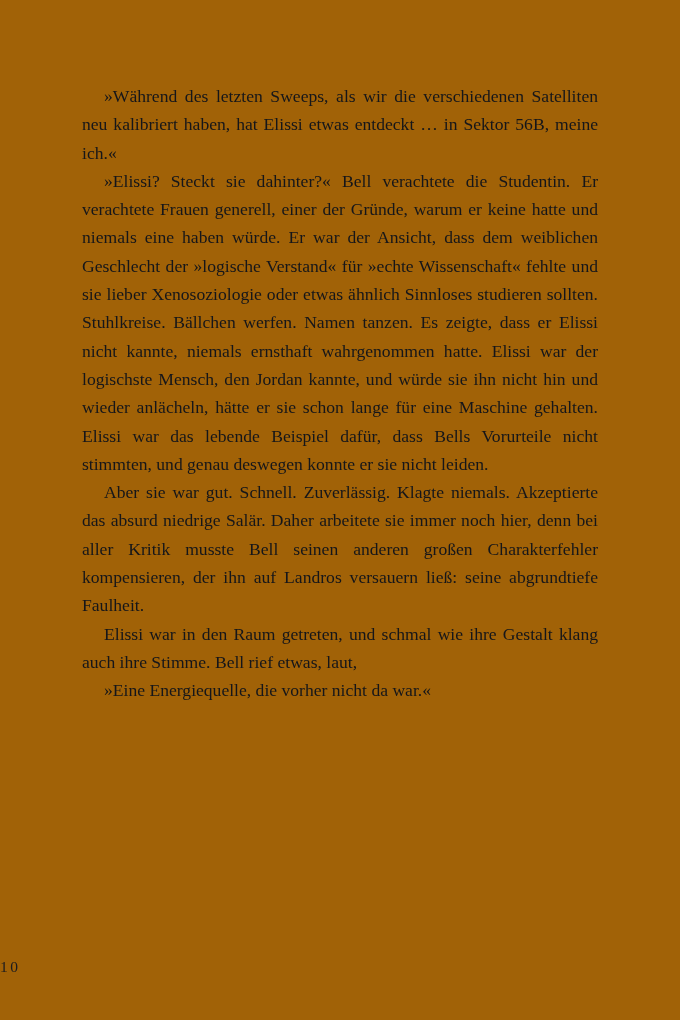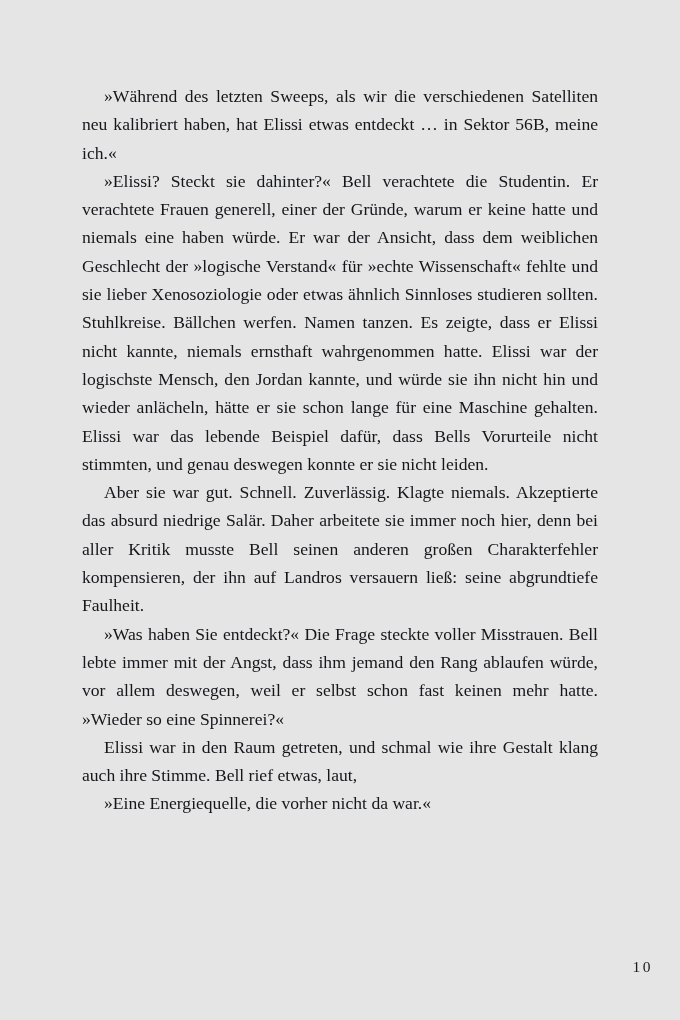--- a/index.html
+++ b/index.html
@@ -14,21 +14,21 @@
     font-family: "Liberation Serif", serif;
     color: #15161a;
     overflow: hidden;
   }
   .page {
     position: absolute;
     left: 0;
     top: 0;
     width: 680px;
     height: 1020px;
-    background: #e5e5e5;
+    background: #a16207;
   }
   .text-block {
     position: absolute;
     left: 82px;
     top: 82px;
     width: 516px;
   }
   .para {
     margin: 0;
     text-align: justify;
@@ -39,34 +39,32 @@
     hyphens: manual;
   }
   .para.first {
     text-indent: 22px;
   }
   .folio {
     position: absolute;
     left: 0;
     top: 958px;
     width: 632px;
-    text-align: right;
+    text-align: left;
     font-size: 15.5px;
     letter-spacing: 2.5px;
     color: #1a1b1f;
     font-family: "Liberation Serif", serif;
-    padding-left: 21px;
   }
 </style>
 </head>
 <body>
 
 <div class="page">
   <div class="text-block">
     <p class="para first">»Während des letzten Sweeps, als wir die verschiedenen Satelliten neu kalibriert haben, hat Elissi etwas entdeckt … in Sektor 56B, meine ich.«</p>
     <p class="para">»Elissi? Steckt sie dahinter?« Bell verachtete die Studentin. Er verachtete Frauen generell, einer der Gründe, warum er keine hatte und niemals eine haben würde. Er war der Ansicht, dass dem weiblichen Geschlecht der »logische Verstand« für »echte Wissenschaft« fehlte und sie lieber Xenosoziologie oder etwas ähnlich Sinnloses studieren sollten. Stuhlkreise. Bällchen werfen. Namen tanzen. Es zeigte, dass er Elissi nicht kannte, niemals ernsthaft wahrgenommen hatte. Elissi war der logischste Mensch, den Jordan kannte, und würde sie ihn nicht hin und wieder anlächeln, hätte er sie schon lange für eine Maschine gehalten. Elissi war das lebende Beispiel dafür, dass Bells Vorurteile nicht stimmten, und genau deswegen konnte er sie nicht leiden.</p>
     <p class="para">Aber sie war gut. Schnell. Zuverlässig. Klagte niemals. Akzeptierte das absurd niedrige Salär. Daher arbeitete sie immer noch hier, denn bei aller Kritik musste Bell seinen anderen großen Charakterfehler kompensieren, der ihn auf Landros versauern ließ: seine abgrundtiefe Faulheit.</p>
-    <p class="para">»Was haben Sie entdeckt?« Die Frage steckte voller Misstrauen. Bell lebte immer mit der Angst, dass ihm jemand den Rang ablaufen würde, vor allem deswegen, weil er selbst schon fast keinen mehr hatte. »Wieder so eine Spinnerei?«</p>
     <p class="para">Elissi war in den Raum getreten, und schmal wie ihre Gestalt klang auch ihre Stimme. Bell rief etwas, laut,</p>
     <p class="para">»Eine Energiequelle, die vorher nicht da war.«</p>
   </div>
   <div class="folio">10</div>
 </div>
 
 </body></html>

